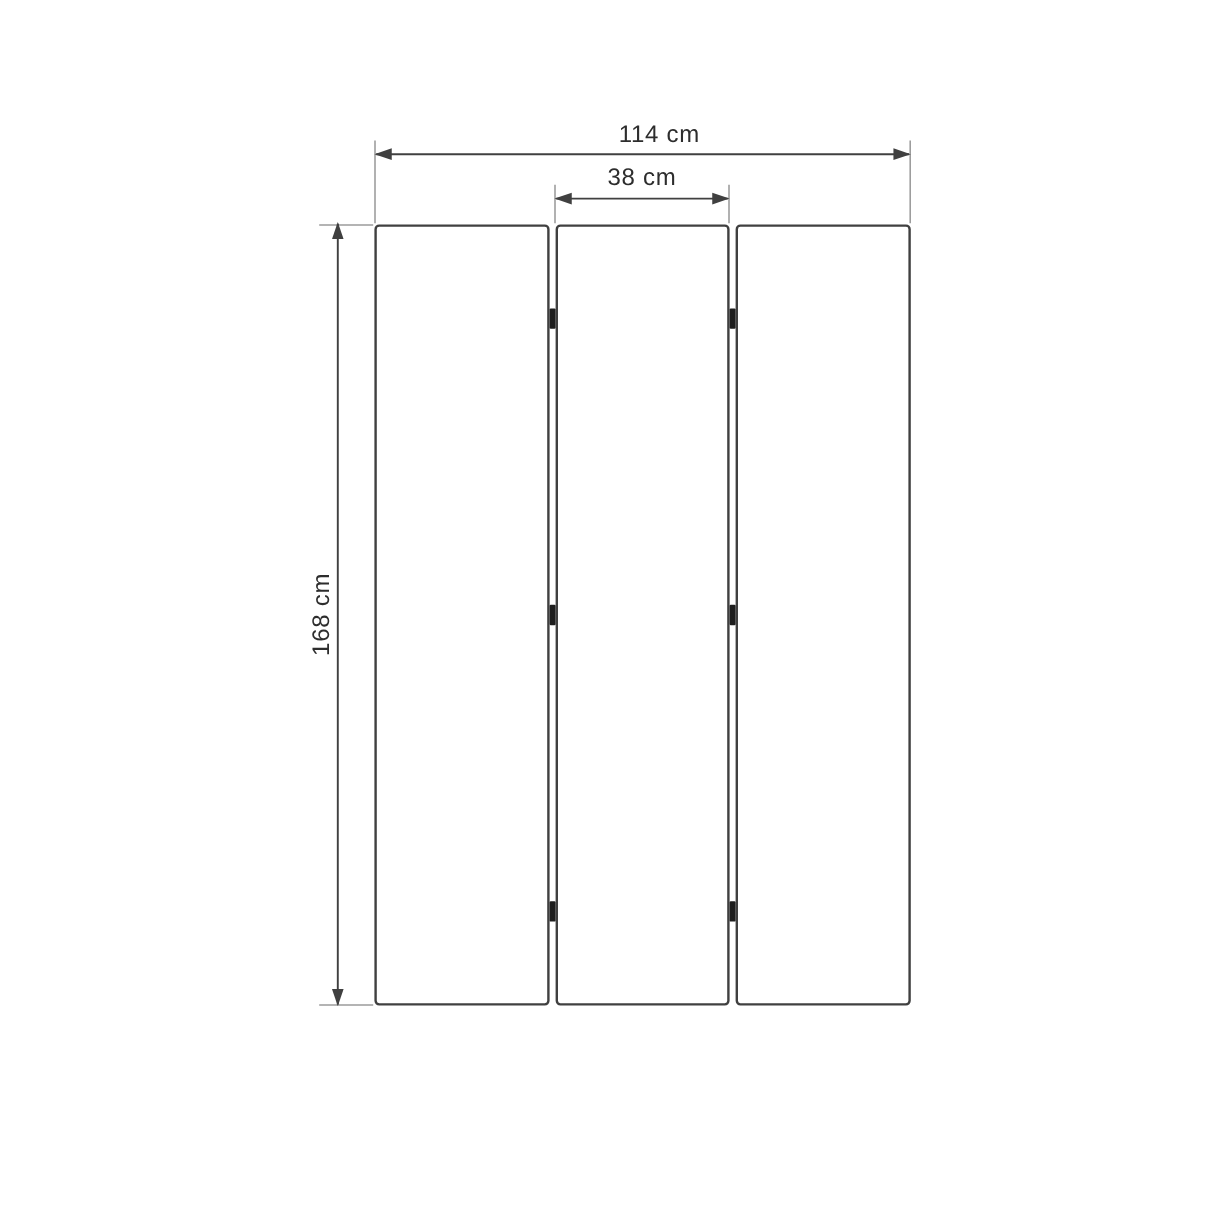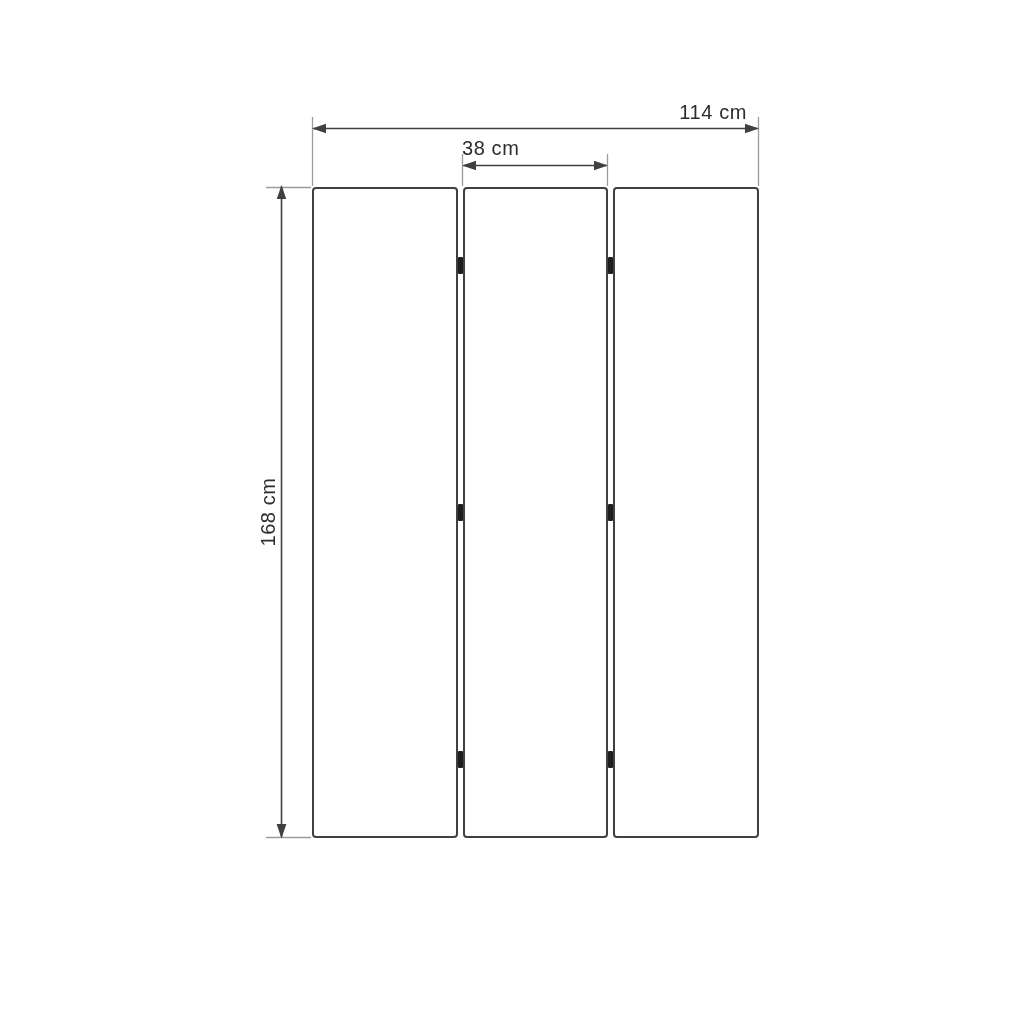--- a/index.html
+++ b/index.html
@@ -56,27 +56,28 @@
   .hinge.row-bottom{top:750.5px;}
   .dim-label{
     position:absolute;
     font-size:20px;
     letter-spacing:0.6px;
     line-height:1;
     color:var(--text);
     white-space:nowrap;
   }
   .dim-label.total-width{
-    left:300px; top:102px;
+    left:326px; top:102px;
     width:447px;
-    text-align:right;
+    text-align:center;
   }
   .dim-label.panel-width{
     left:462px; top:138px;
     width:146px;
+    text-align:center;
   }
   .dim-label.height{
     left:268px; top:512px;
     transform:translate(-50%,-50%) rotate(-90deg);
   }
 </style>
 </head>
 <body>
 
 <div class="canvas">

